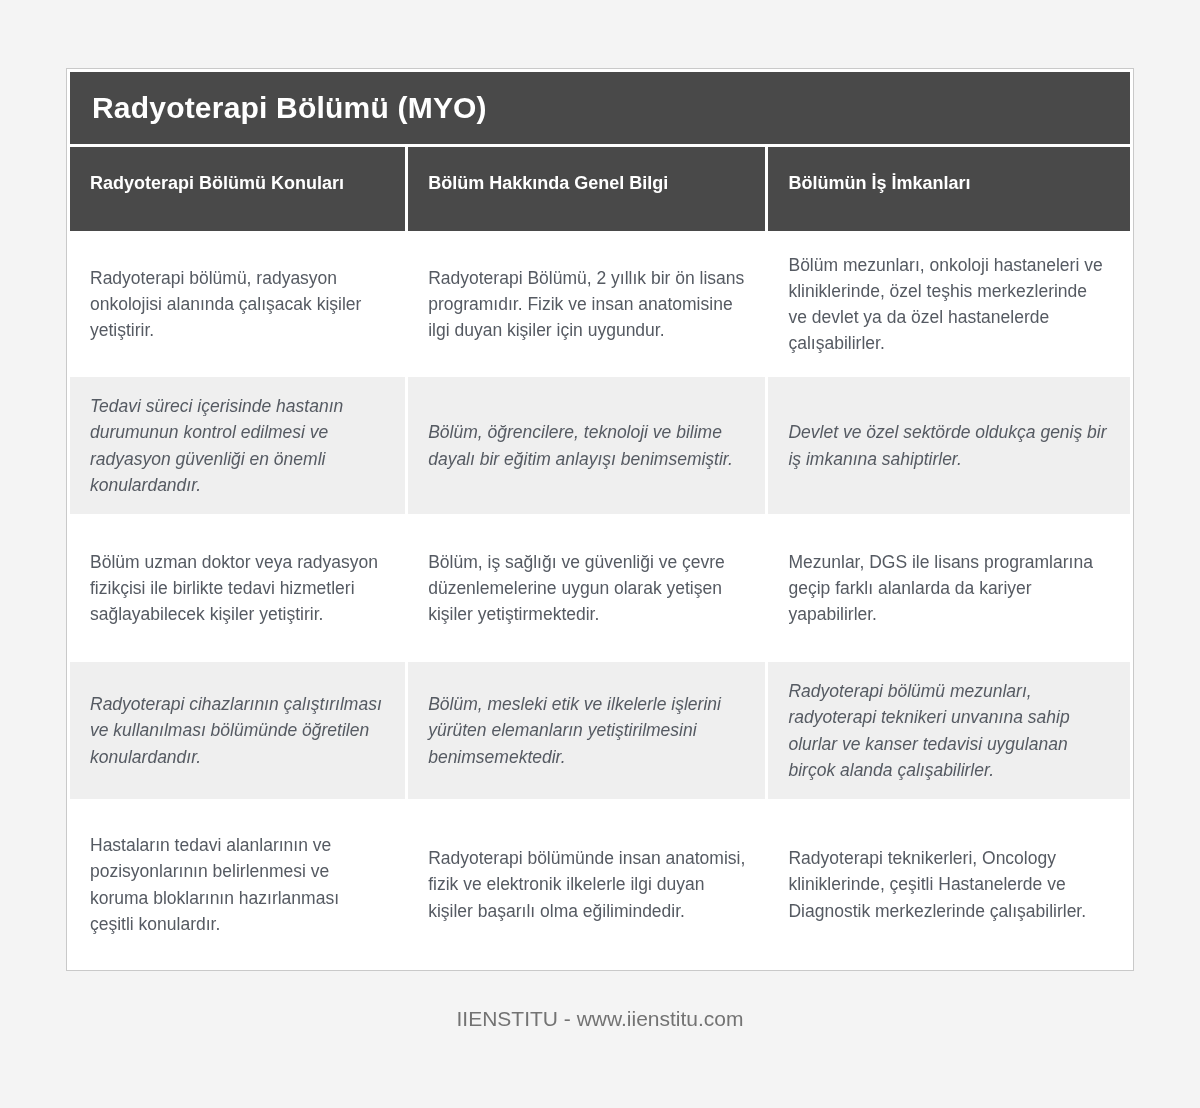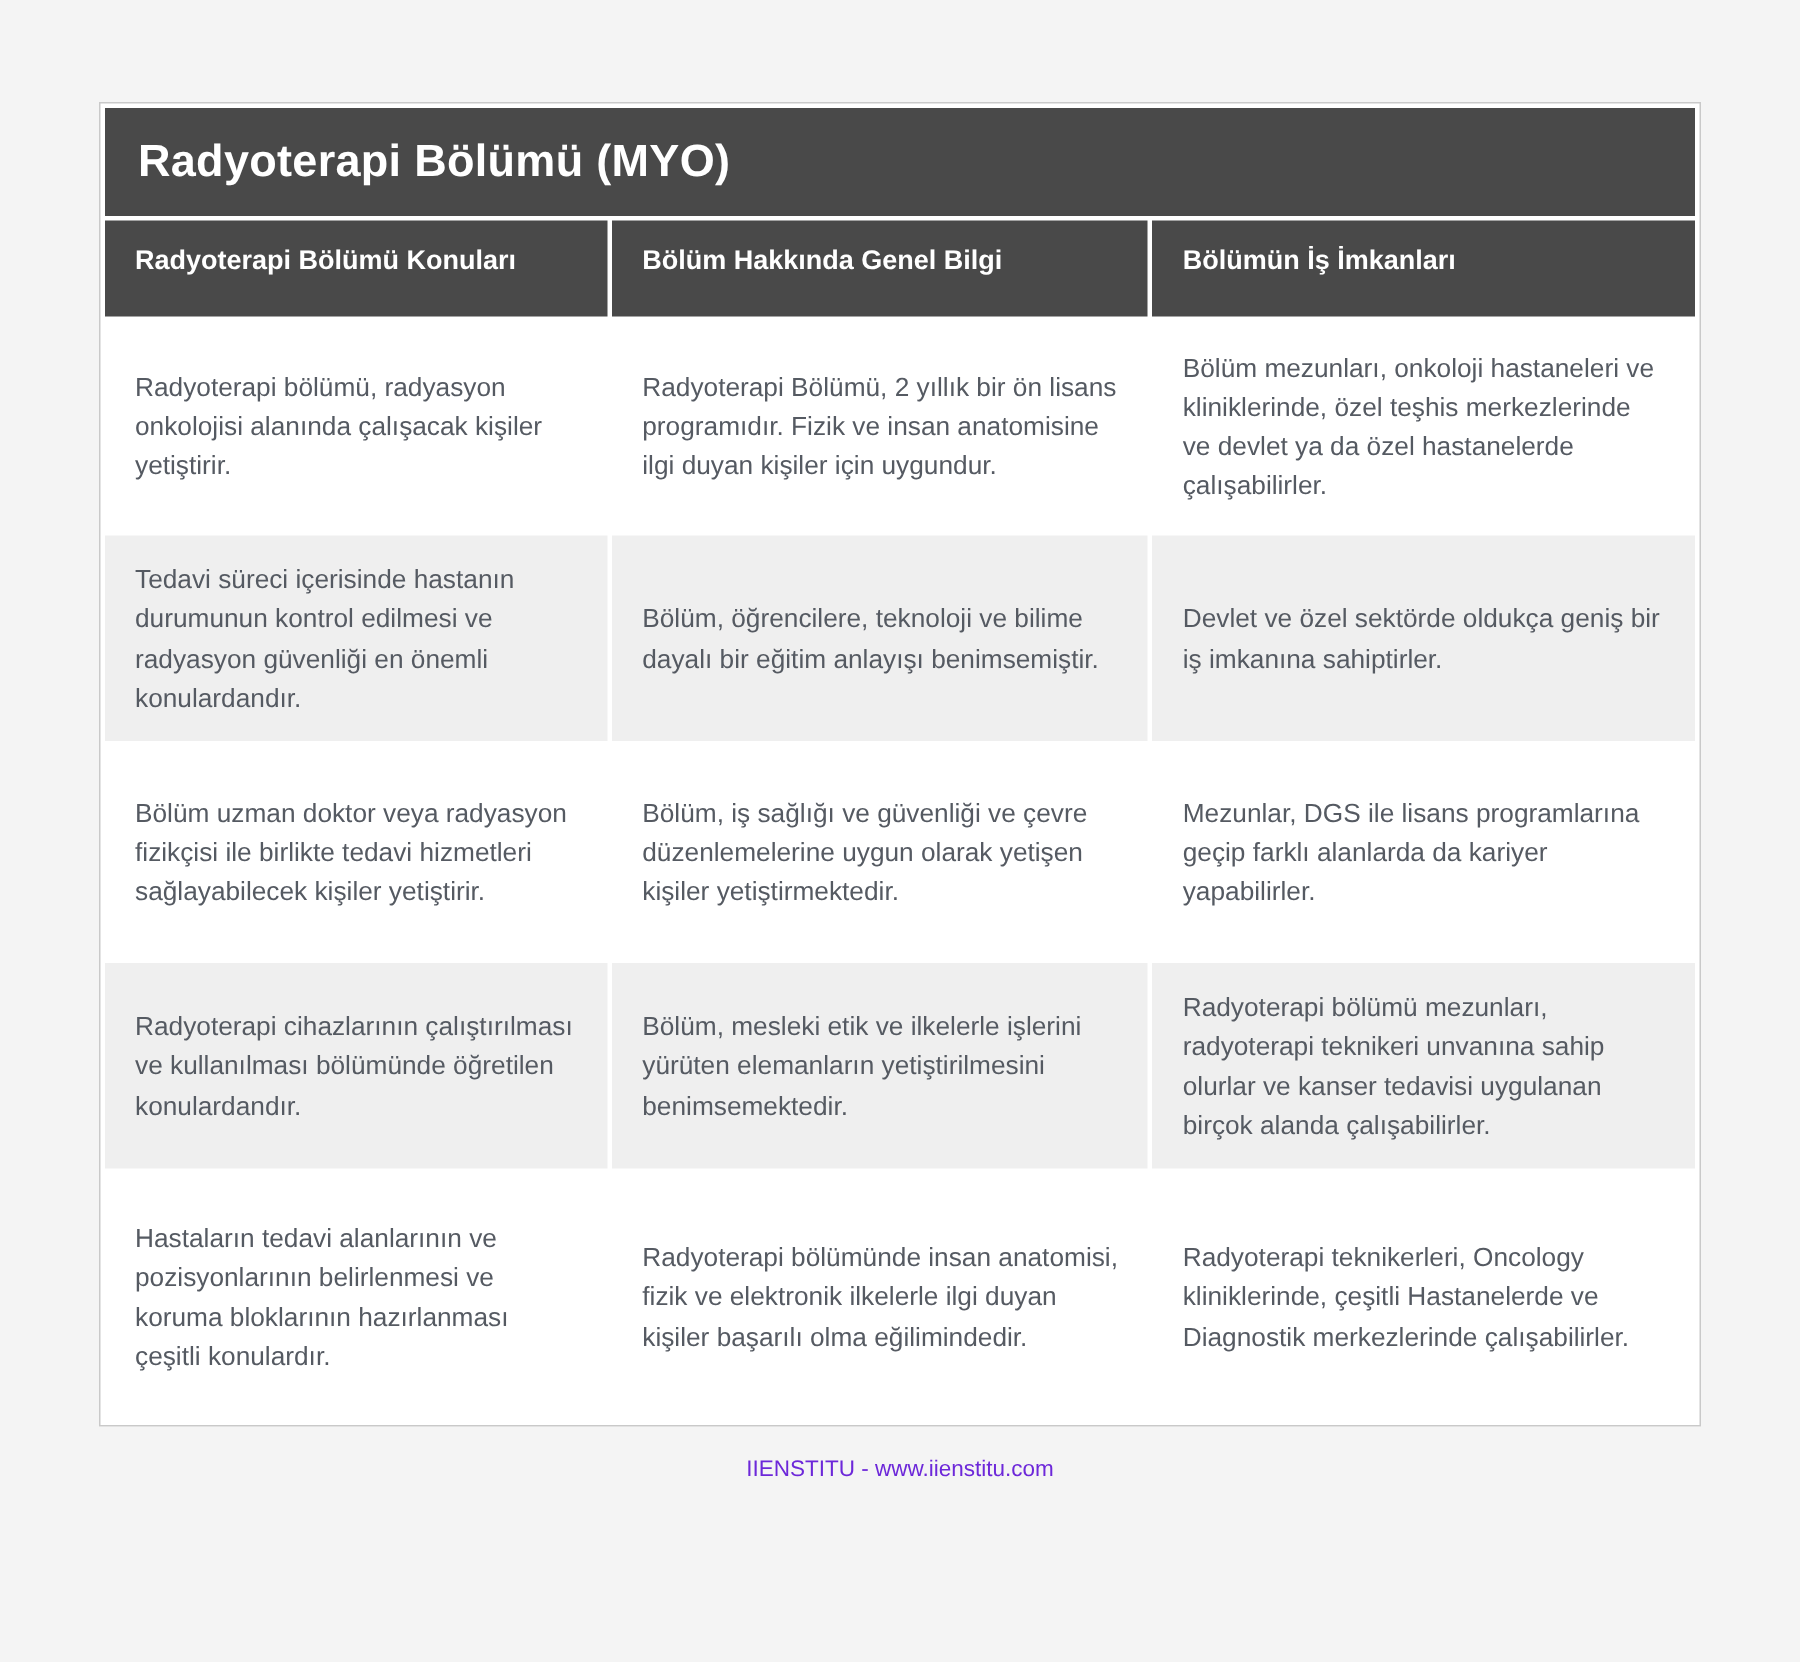--- a/index.html
+++ b/index.html
@@ -42,38 +42,38 @@
     margin-left: 28px;
   }
   tr.colheads th {
     background: #494949;
     color: #ffffff;
     font-size: 18px;
     font-weight: bold;
     text-align: left;
     vertical-align: middle;
     padding: 0 18px 12px 20px;
-    height: 64px;
+    height: 84px;
     line-height: 1.45;
   }
   tbody td {
     font-size: 17.5px;
     line-height: 1.5;
     color: #555a62;
     vertical-align: middle;
     text-align: left;
     padding: 16px 20px 16px 20px;
   }
   tbody tr.row-white td { background: #ffffff; }
-  tbody tr.row-gray td  { background: #efefef; }
+  tbody tr.row-gray td  { background: #efefef; font-style: italic; }
   .footer {
-    margin-top: 20px;
+    margin-top: 36px;
     text-align: center;
-    font-size: 15px;
-    color: #6d28d9;
+    font-size: 21px;
+    color: #737373;
   }
 </style>
 </head>
 <body>
 
 <div class="wrap">
   <table class="tablo">
     <colgroup>
       <col style="width:31.8%">
       <col style="width:33.9%">

